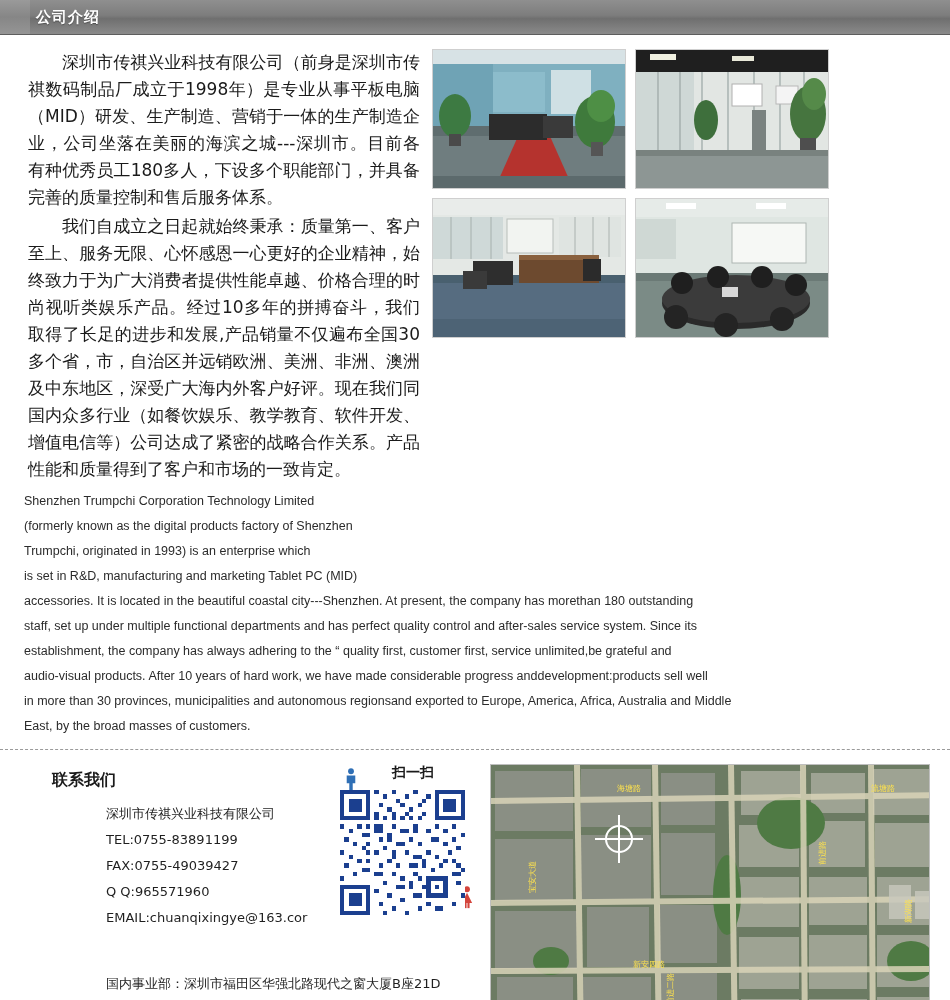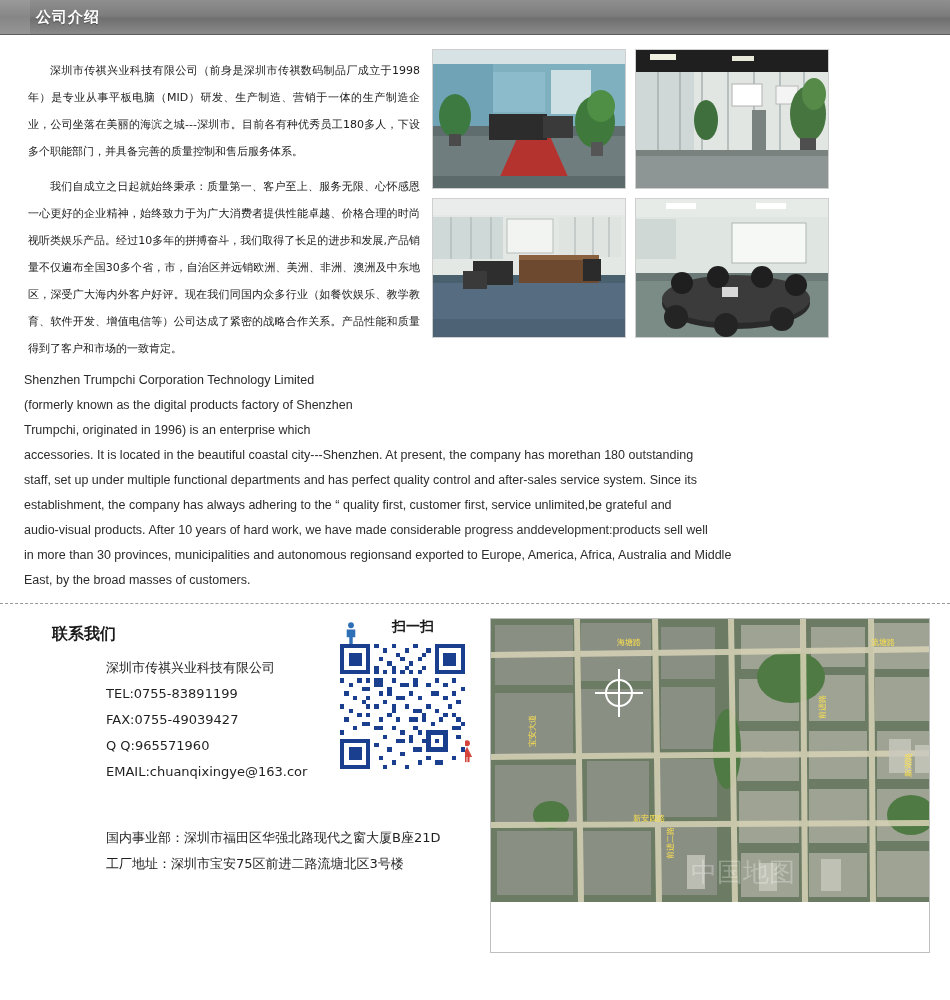--- a/index.html
+++ b/index.html
@@ -48,26 +48,26 @@
     display: flex;
     align-items: flex-start;
   }
   .cn-text-col {
     width: 400px;
     flex: 0 0 400px;
     padding-left: 8px;
     box-sizing: border-box;
   }
   .cn-para {
-    font-size: 11px;
+    font-size: 17px;
     line-height: 27px;
     color: #1a1a1a;
     text-align: justify;
     text-justify: inter-ideograph;
-    margin: 8px 0 2px 0;
+    margin: 0 0 2px 0;
     font-family: "DejaVu Sans", "Liberation Sans", sans-serif;
   }
   .cn-para.indent {
     text-indent: 2em;
   }
 
   
   .photo-grid {
     margin-left: 12px;
     display: grid;
@@ -298,21 +298,22 @@
           <rect x="86" y="88" width="16" height="10" fill="#d8d8d8"></rect>
         </svg>
       </div>
 
     </div>
   </div>
 
   <div class="en-block">
     <div class="en-line">Shenzhen Trumpchi Corporation Technology Limited</div>
     <div class="en-line"> (formerly known as the digital products factory of Shenzhen</div>
-    <div class="en-line"> Trumpchi, originated in 1996) is an enterprise which</div>
+    <div class="en-line"> Trumpchi, originated in 1993) is an enterprise which</div>
+    <div class="en-line">is set in R&amp;D, manufacturing and marketing Tablet PC (MID)</div>
     <div class="en-line"> accessories. It is located in the beautiful coastal city---Shenzhen. At present, the company has morethan 180 outstanding</div>
     <div class="en-line"> staff, set up under multiple functional departments and has perfect quality control and after-sales service system. Since its</div>
     <div class="en-line"> establishment, the company has always adhering to the “ quality first, customer first, service unlimited,be grateful and</div>
     <div class="en-line">audio-visual products. After 10 years of hard work, we have made considerable progress anddevelopment:products sell well</div>
     <div class="en-line"> in more than 30 provinces, municipalities and autonomous regionsand exported to Europe, America, Africa, Australia and Middle</div>
     <div class="en-line"> East, by the broad masses of customers.</div>
   </div>
 
 </div>
 

